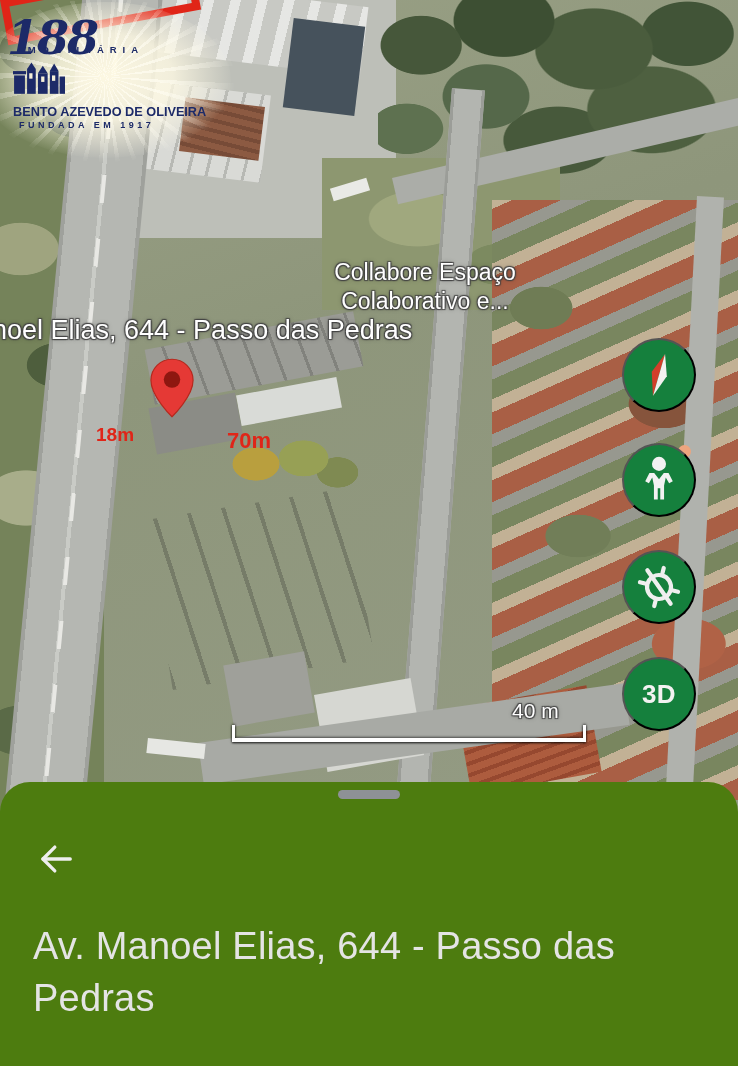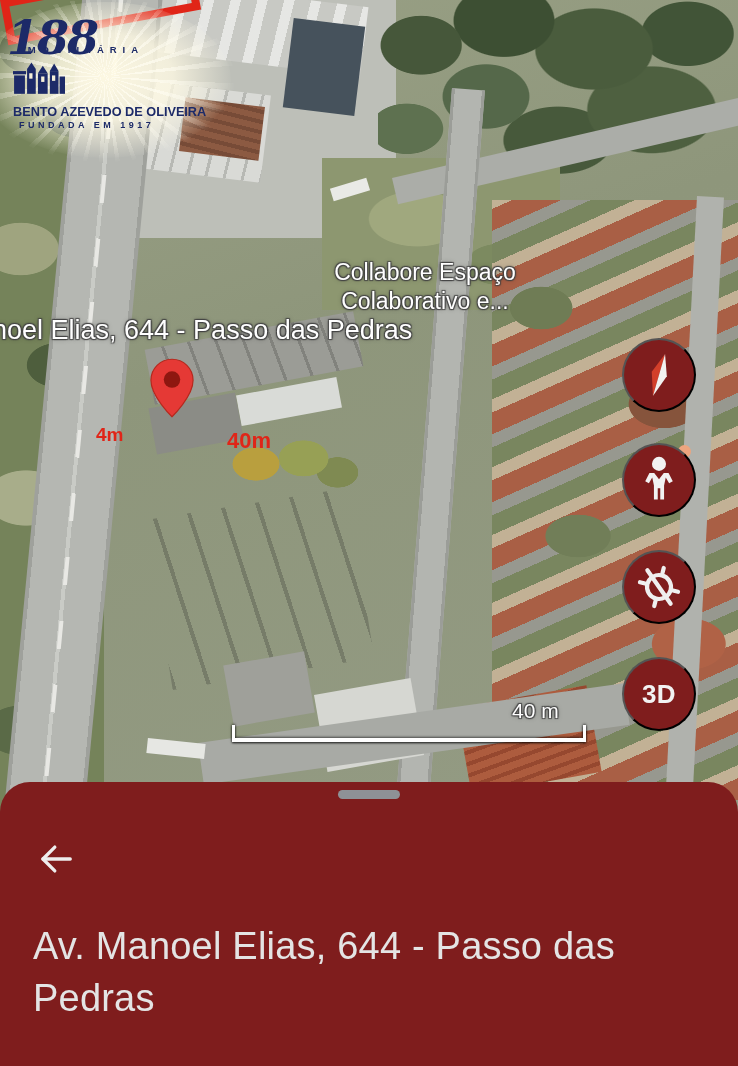--- a/index.html
+++ b/index.html
@@ -109,33 +109,33 @@
 
   
   .plot-rect{left:142px;top:397px;width:196px;height:46px;border:8px solid #e02518;
     transform:rotate(-10.5deg);transform-origin:0 0;box-sizing:border-box;z-index:6;}
   .plot-dim{position:absolute;color:#e02518;font-weight:bold;z-index:7;}
   .dim-10{left:96px;top:424px;font-size:19px;}
   .dim-50{left:227px;top:428px;font-size:22px;}
   .pin{left:149px;top:357px;width:46px;height:62px;z-index:7;}
 
   
-  .ctl{left:622px;width:74px;height:74px;border-radius:50%;background:#7f1d1d;z-index:8;
+  .ctl{left:622px;width:74px;height:74px;border-radius:50%;background:#15803d;z-index:8;
     display:flex;align-items:center;justify-content:center;position:absolute;}
   .ctl-compass{top:338px;} .ctl-pegman{top:443px;} .ctl-tilt{top:550px;} .ctl-3d{top:657px;}
   .peg-dot{left:678px;top:445px;width:13px;height:13px;border-radius:50%;background:#eda57f;z-index:7;position:absolute;}
   .threed-txt{color:#f2f2f2;font-size:26px;font-weight:bold;letter-spacing:.5px;}
 
   
   .scalebar{left:232px;top:725px;width:348px;height:13px;z-index:6;position:absolute;
     border-left:3px solid #fff;border-right:3px solid #fff;border-bottom:4px solid #fff;
     filter:drop-shadow(0 1px 1px rgba(0,0,0,.8)) drop-shadow(0 -1px 1px rgba(0,0,0,.5));}
 
   
-  .sheet{position:absolute;left:0;top:782px;width:738px;height:284px;background:#7f1d1d;
+  .sheet{position:absolute;left:0;top:782px;width:738px;height:284px;background:#4d7c0f;
     border-radius:30px 30px 0 0;z-index:10;}
   .handle{position:absolute;left:50%;top:8px;width:62px;height:9px;margin-left:-31px;
     border-radius:5px;background:#8e9196;}
   .back-btn{position:absolute;left:34px;top:56px;width:44px;height:44px;display:flex;
     align-items:center;justify-content:center;background:transparent;border:none;cursor:pointer;}
   .sheet-title{position:absolute;left:33px;top:138px;width:648px;font-size:38px;
     line-height:52px;color:#e4e4e4;font-weight:400;letter-spacing:.2px;}
 </style>
 </head>
 <body>
@@ -206,22 +206,22 @@
     <div class="mlabel poi-label">Collabore Espaço Colaborativo e...</div>
     <div class="mlabel street-label">noel Elias, 644 - Passo das Pedras</div>
 
     <div class="plot-rect"></div>
     <div class="pin" style="position:absolute;">
       <svg viewBox="0 0 24 32" width="46" height="62">
         <path d="M12 1 C5.9 1 1 5.9 1 12 C1 20.5 12 31 12 31 C12 31 23 20.5 23 12 C23 5.9 18.1 1 12 1 Z" fill="#e53935" stroke="#b5281d" stroke-width="0.6"></path>
         <circle cx="12" cy="11.6" r="4.3" fill="#8e1710"></circle>
       </svg>
     </div>
-    <div class="plot-dim dim-10">4m</div>
-    <div class="plot-dim dim-50">40m</div>
+    <div class="plot-dim dim-10">18m</div>
+    <div class="plot-dim dim-50">70m</div>
 
     <div class="peg-dot"></div>
     <button class="ctl ctl-compass">
       <span>
         <svg viewBox="0 0 24 44" width="26" height="46" style="transform:rotate(16deg);display:block;">
           <polygon points="12,1 4.5,21 12,43" fill="#d23f2a"></polygon>
           <polygon points="12,1 19.5,21 12,43" fill="#f2f2f0"></polygon>
         </svg>
       </span>
     </button>

